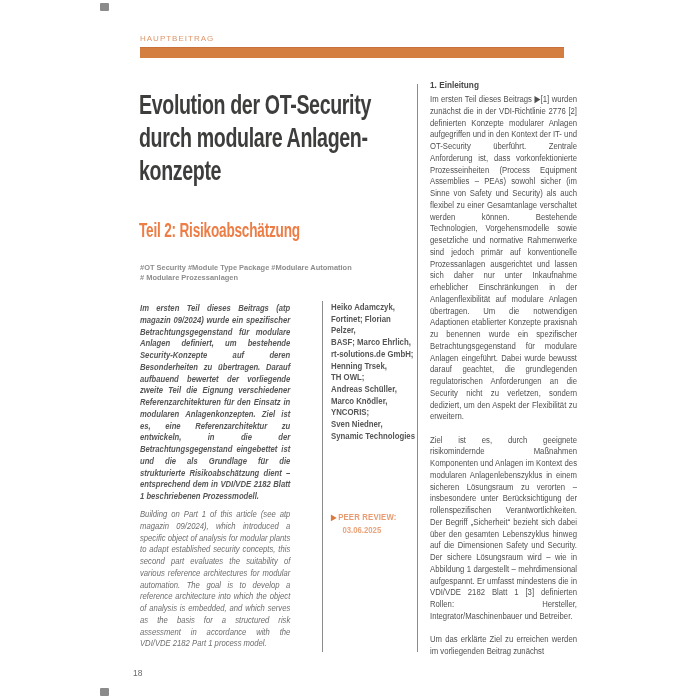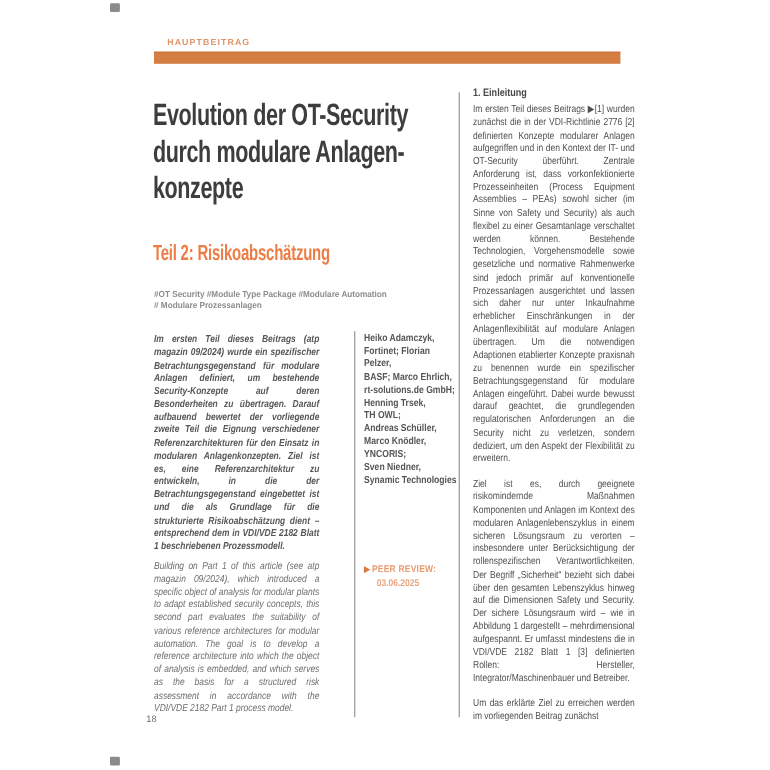--- a/index.html
+++ b/index.html
@@ -3,21 +3,21 @@
 <meta charset="utf-8">
 <style>
   html,body{margin:0;padding:0;background:#ffffff;}
   body{width:700px;height:700px;font-family:"Liberation Sans",sans-serif;position:relative;overflow:hidden;}
   .abs{position:absolute;}
 
   .corner-mark{width:9px;height:8px;background:#4d4d4d;opacity:.65;border-radius:1px;}
   #corner-top{left:100px;top:3px;}
   #corner-bottom{left:100px;top:688px;}
 
-  #kicker{left:152px;top:34px;font-size:8px;font-weight:bold;letter-spacing:1px;color:#de9468;}
+  #kicker{left:140px;top:34px;font-size:8px;font-weight:normal;letter-spacing:1px;color:#de9468;}
   #accent-bar{left:140px;top:47px;width:424px;height:10px;background:#d57e42;border-top:1px solid #c9713a;}
 
   #title{left:139px;top:88px;width:440px;font-size:28px;line-height:33px;font-weight:bold;color:#3d3d3c;
          white-space:pre-line;letter-spacing:-0.5px;transform:scaleX(0.70);transform-origin:0 0;}
   #subtitle{left:139px;top:219px;width:280px;font-size:20px;font-weight:bold;color:#ed7c45;
             letter-spacing:-0.3px;transform:scaleX(0.68);transform-origin:0 0;}
   #tags{left:140px;top:263px;width:260px;font-size:8px;line-height:10px;font-weight:bold;color:#8d8d8d;
         white-space:pre-line;transform:scaleX(0.93);transform-origin:0 0;}
 
   
@@ -38,21 +38,21 @@
   #peer-review .marker{color:#d97b41;font-size:8px;margin-right:2px;}
   #peer-review .label{color:#e99b72;letter-spacing:0.2px;}
   #peer-review .date{color:#e9a47d;padding-left:13px;}
 
   
   #section-col{left:430px;top:79px;width:175px;transform:scaleX(0.84);transform-origin:0 0;}
   #section-heading{font-size:9.8px;font-weight:bold;color:#474747;margin:0 0 4px 0;}
   #section-col p{margin:0 0 11.7px 0;font-size:9.2px;line-height:11.75px;color:#4f4f4f;text-align:justify;hyphens:auto;}
   #section-col p:last-child{margin-bottom:0;}
 
-  #page-number{left:133px;top:648px;font-size:8.5px;font-weight:normal;color:#6a6a6a;}
+  #page-number{left:133px;top:668px;font-size:8.5px;font-weight:normal;color:#6a6a6a;}
 </style>
 </head>
 <body>
 
 <div class="abs corner-mark" id="corner-top"></div>
 <div class="abs corner-mark" id="corner-bottom"></div>
 
 <div class="abs" id="kicker">HAUPTBEITRAG</div>
 <div class="abs" id="accent-bar"></div>
 

